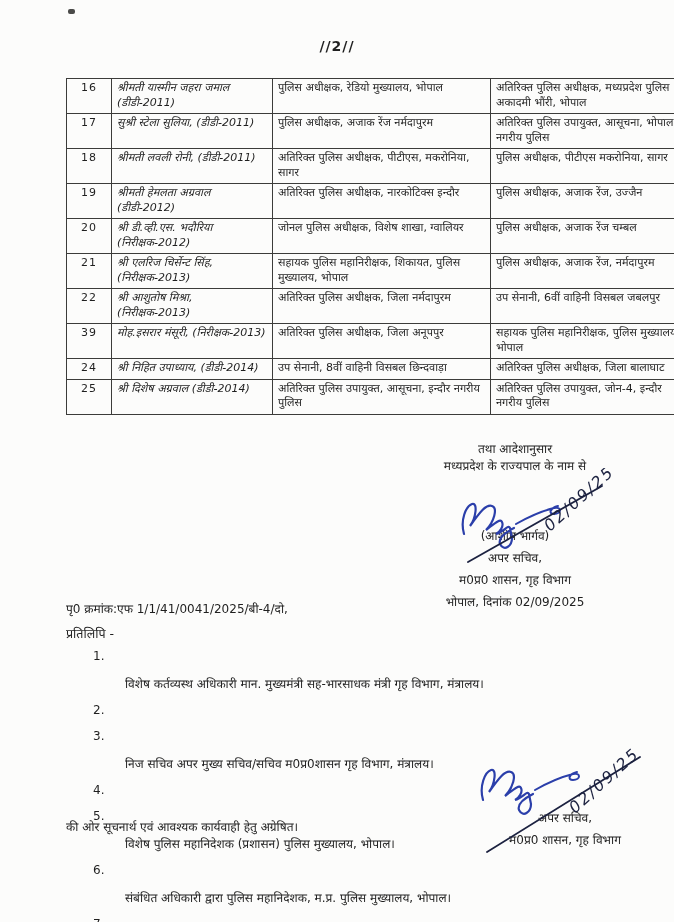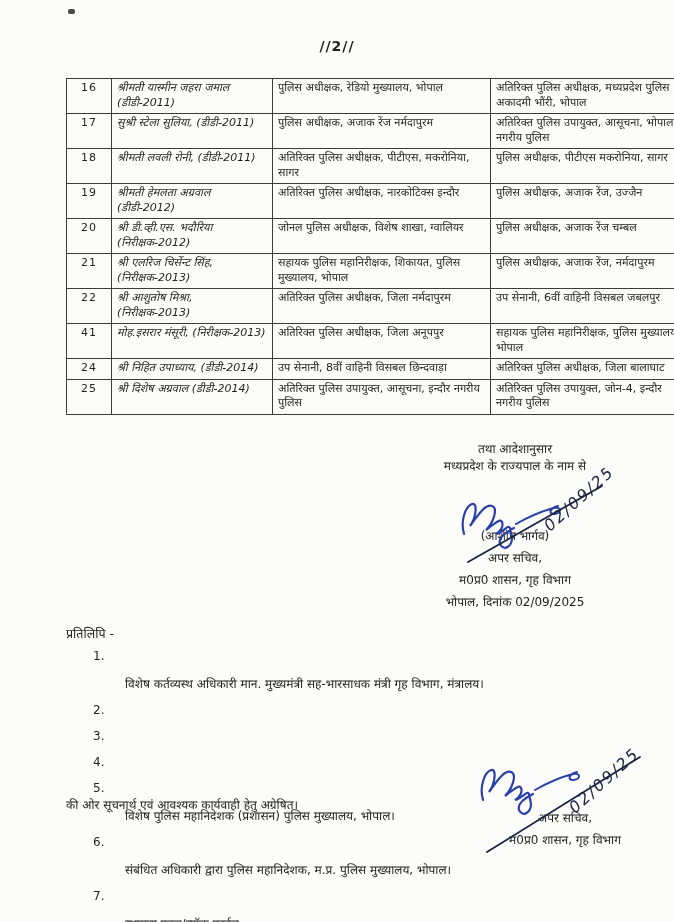--- a/index.html
+++ b/index.html
@@ -26,21 +26,21 @@
   td.c-to{width:195px;}
   .sig-block{position:absolute;left:375px;top:441px;width:280px;text-align:center;font-size:12px;line-height:17px;}
   .sig-block .sp{height:50px;}
   .sig-block .l{line-height:22px;}
   .ref-line{position:absolute;left:66px;top:600px;font-size:12px;}
   .copy-label{position:absolute;left:66px;top:625px;font-size:12.5px;}
   .copy-list{position:absolute;left:66px;top:648px;width:580px;font-size:12px;}
   .copy-list .row{display:flex;margin-bottom:9px;line-height:17px;}
   .copy-list .no{width:59px;padding-left:27px;box-sizing:border-box;flex:none;}
   .copy-list .txt{flex:1;margin-top:28px;}
-  .closing{position:absolute;left:66px;top:796px;font-size:12px;}
+  .closing{position:absolute;left:66px;top:818px;font-size:12px;}
   .sig2-block{position:absolute;left:470px;top:807px;width:190px;text-align:center;font-size:12px;line-height:22px;}
   svg.sig{position:absolute;pointer-events:none;z-index:5;}
   svg.sig1{left:450px;top:468px;}
   svg.sig2{left:465px;top:748px;}
   .hw{font-style:italic;letter-spacing:2px;}
 </style>
 </head>
 <body>
 
 <div class="page">
@@ -87,21 +87,21 @@
         <td class="c-from">सहायक पुलिस महानिरीक्षक, शिकायत, पुलिस मुख्यालय, भोपाल</td>
         <td class="c-to">पुलिस अधीक्षक, अजाक रेंज, नर्मदापुरम</td>
       </tr>
       <tr>
         <td class="c-sr">22</td>
         <td class="c-name">श्री आशुतोष मिश्रा, (निरीक्षक-2013)</td>
         <td class="c-from">अतिरिक्त पुलिस अधीक्षक, जिला नर्मदापुरम</td>
         <td class="c-to">उप सेनानी, 6वीं वाहिनी विसबल जबलपुर</td>
       </tr>
       <tr>
-        <td class="c-sr">41</td>
+        <td class="c-sr">39</td>
         <td class="c-name">मोह.इसरार मंसूरी, (निरीक्षक-2013)</td>
         <td class="c-from">अतिरिक्त पुलिस अधीक्षक, जिला अनूपपुर</td>
         <td class="c-to">सहायक पुलिस महानिरीक्षक, पुलिस मुख्यालय, भोपाल</td>
       </tr>
       <tr>
         <td class="c-sr">24</td>
         <td class="c-name">श्री निहित उपाध्याय, (डीडी-2014)</td>
         <td class="c-from">उप सेनानी, 8वीं वाहिनी विसबल छिन्दवाड़ा</td>
         <td class="c-to">अतिरिक्त पुलिस अधीक्षक, जिला बालाघाट</td>
       </tr>
@@ -126,32 +126,34 @@
 
   <svg class="sig sig1" width="205" height="100" viewBox="0 0 205 100">
     <path d="M14,66 C10,52 16,38 22,36 C28,34 26,50 20,58 C30,44 36,36 42,38 C48,40 44,54 36,62 C44,56 50,50 52,54 C54,58 50,64 46,66 C54,64 58,56 60,60 L62,70 C62,78 54,84 50,76 C48,70 56,64 64,60" fill="none" stroke="#2b3faa" stroke-width="2.2" stroke-linecap="round"></path>
     <path d="M66,56 C80,48 96,42 104,40 C112,38 112,46 104,46 C98,46 100,40 108,38" fill="none" stroke="#2b3faa" stroke-width="2" stroke-linecap="round"></path>
     <path d="M18,94 L152,18" fill="none" stroke="#1c2240" stroke-width="1.8" stroke-linecap="round"></path>
     <g transform="translate(100,64) rotate(-42)">
       <text class="hw" x="0" y="0" font-size="16" fill="#1c2240">02/09/25</text>
     </g>
   </svg>
 
+  <div class="ref-line">पृ0 क्रमांक:एफ 1/1/41/0041/2025/बी-4/दो,</div>
   <div class="copy-label">प्रतिलिपि -</div>
 
   <div class="copy-list">
     <div class="row">
       <span class="no">1.</span>
       <span class="txt">विशेष कर्तव्यस्थ अधिकारी मान. मुख्यमंत्री सह-भारसाधक मंत्री गृह विभाग, मंत्रालय।</span>
     </div>
     <div class="row">
       <span class="no">2.</span>
     </div>
     <div class="row">
       <span class="no">3.</span>
+      <span class="txt">निज सचिव अपर मुख्य सचिव/सचिव म0प्र0शासन गृह विभाग, मंत्रालय।</span>
     </div>
     <div class="row">
       <span class="no">4.</span>
     </div>
     <div class="row">
       <span class="no">5.</span>
       <span class="txt">विशेष पुलिस महानिदेशक (प्रशासन) पुलिस मुख्यालय, भोपाल।</span>
     </div>
     <div class="row">
       <span class="no">6.</span>

